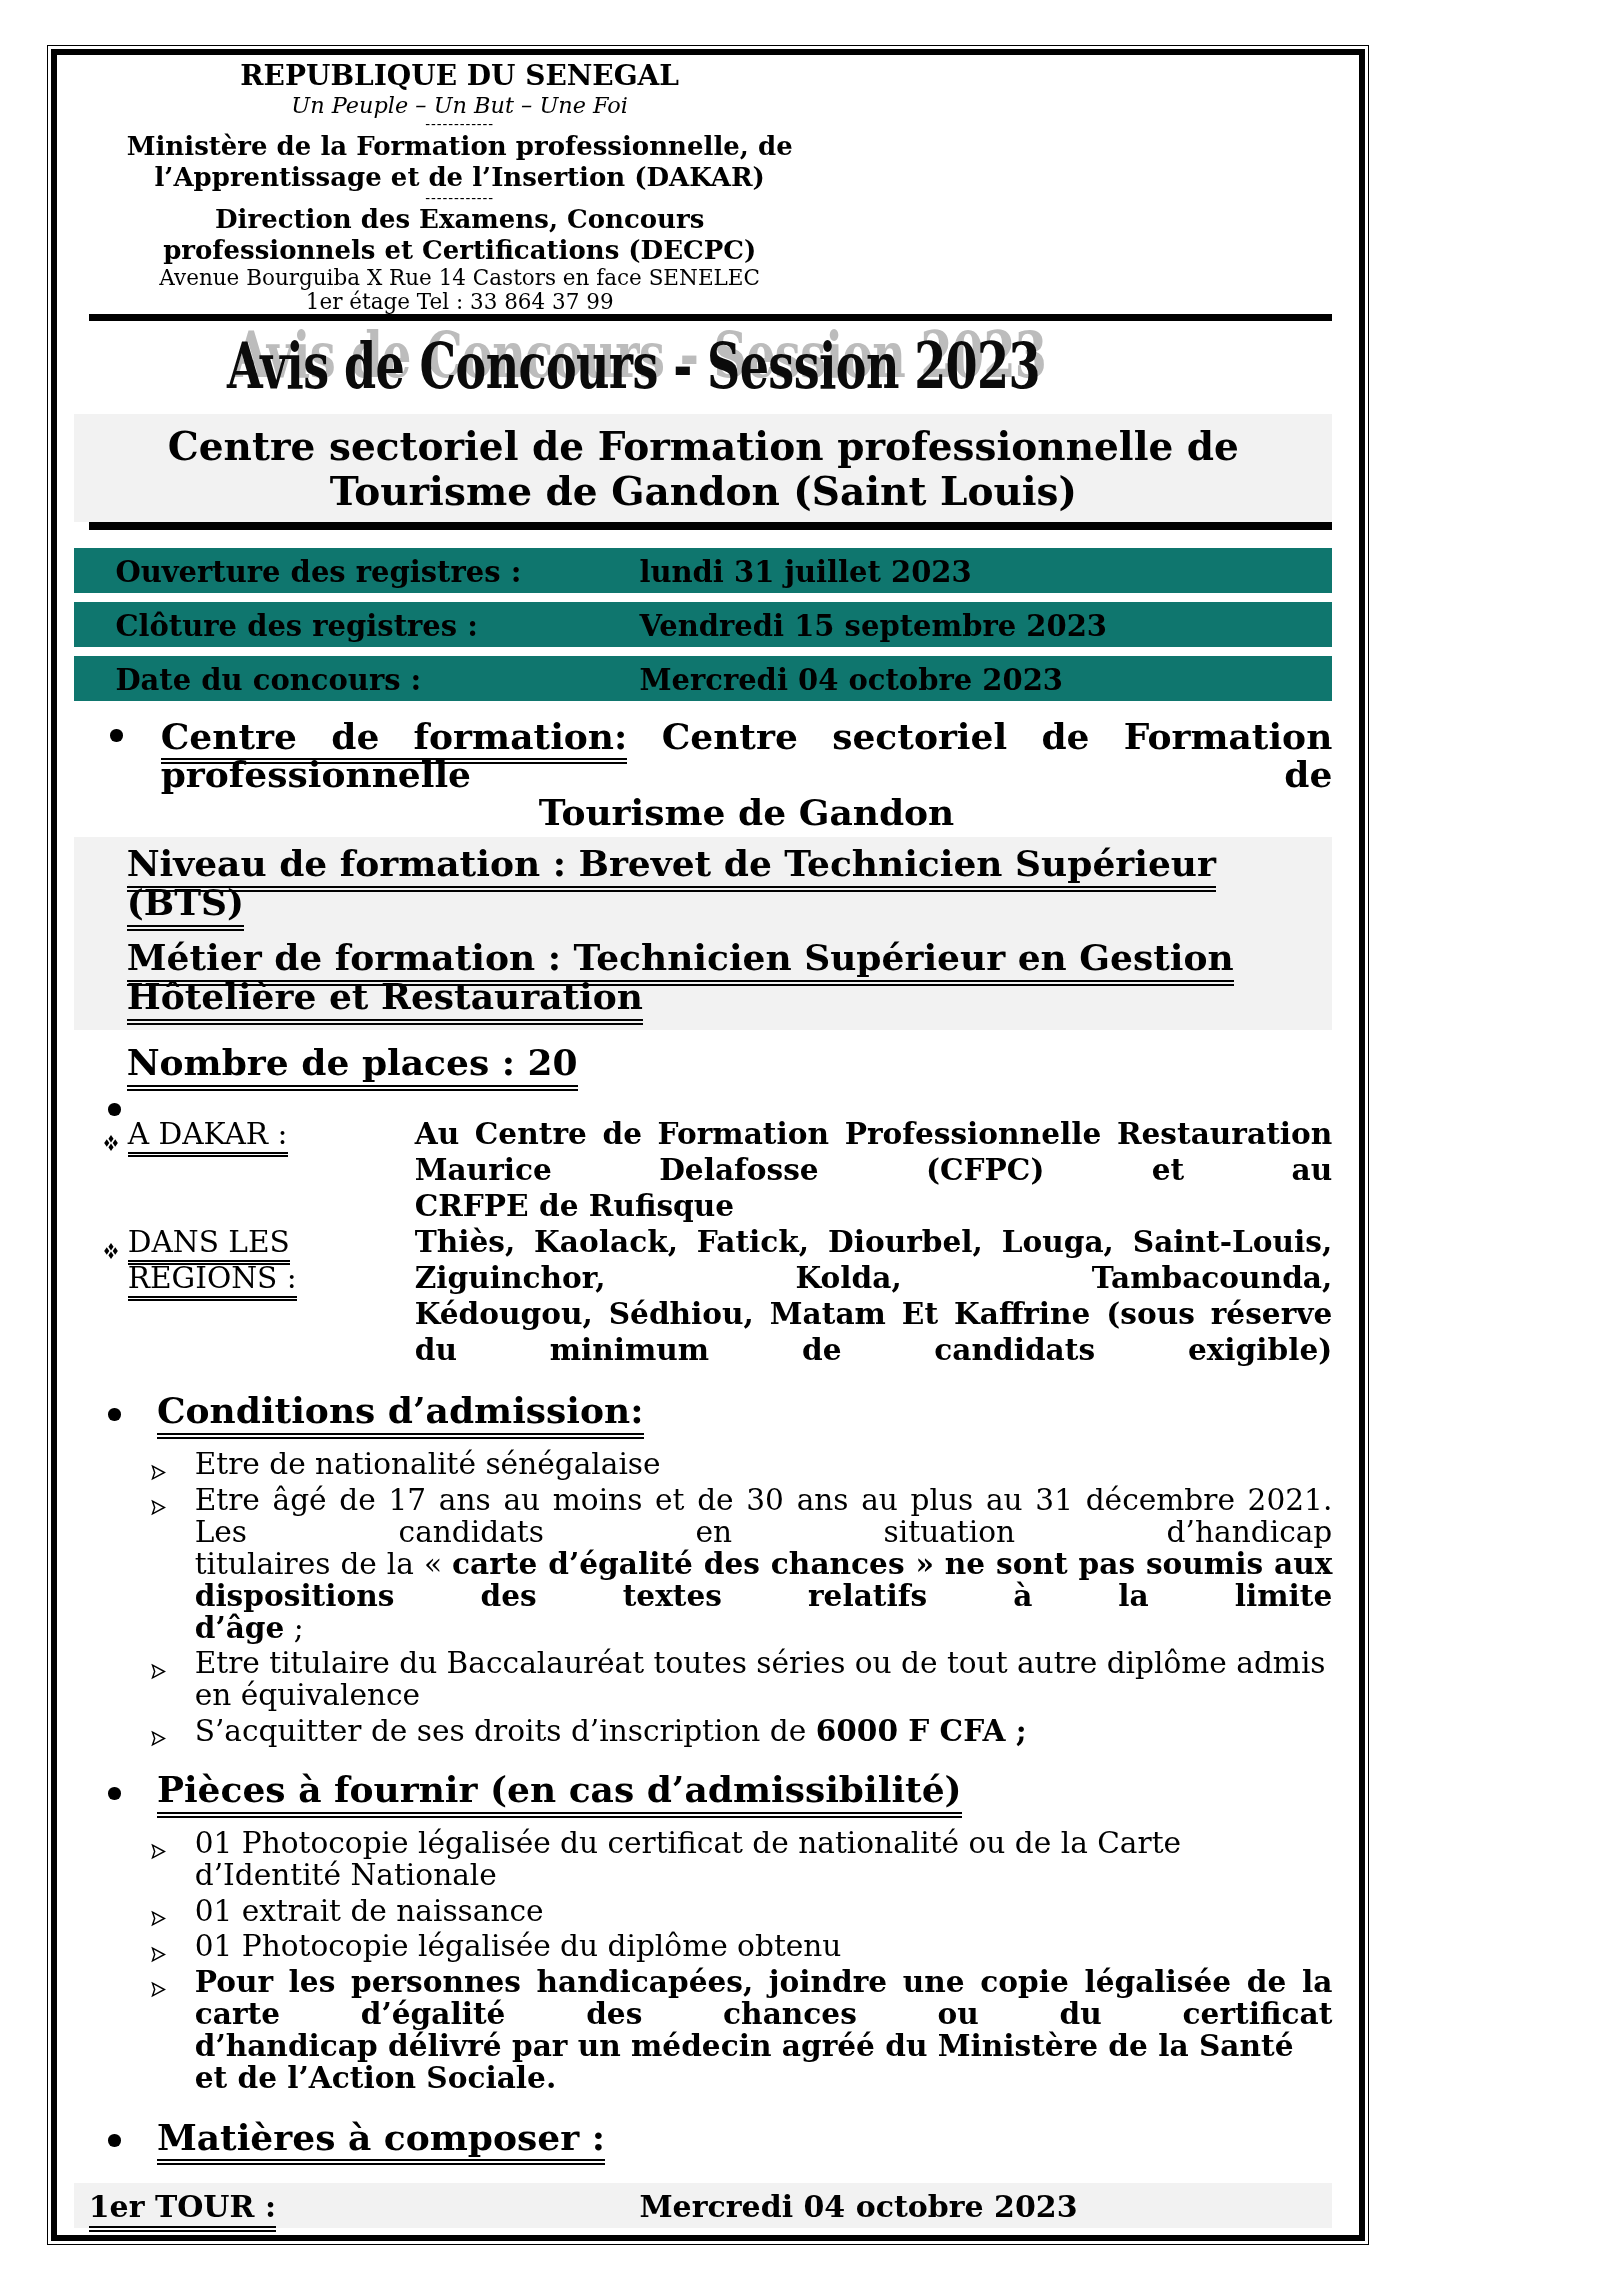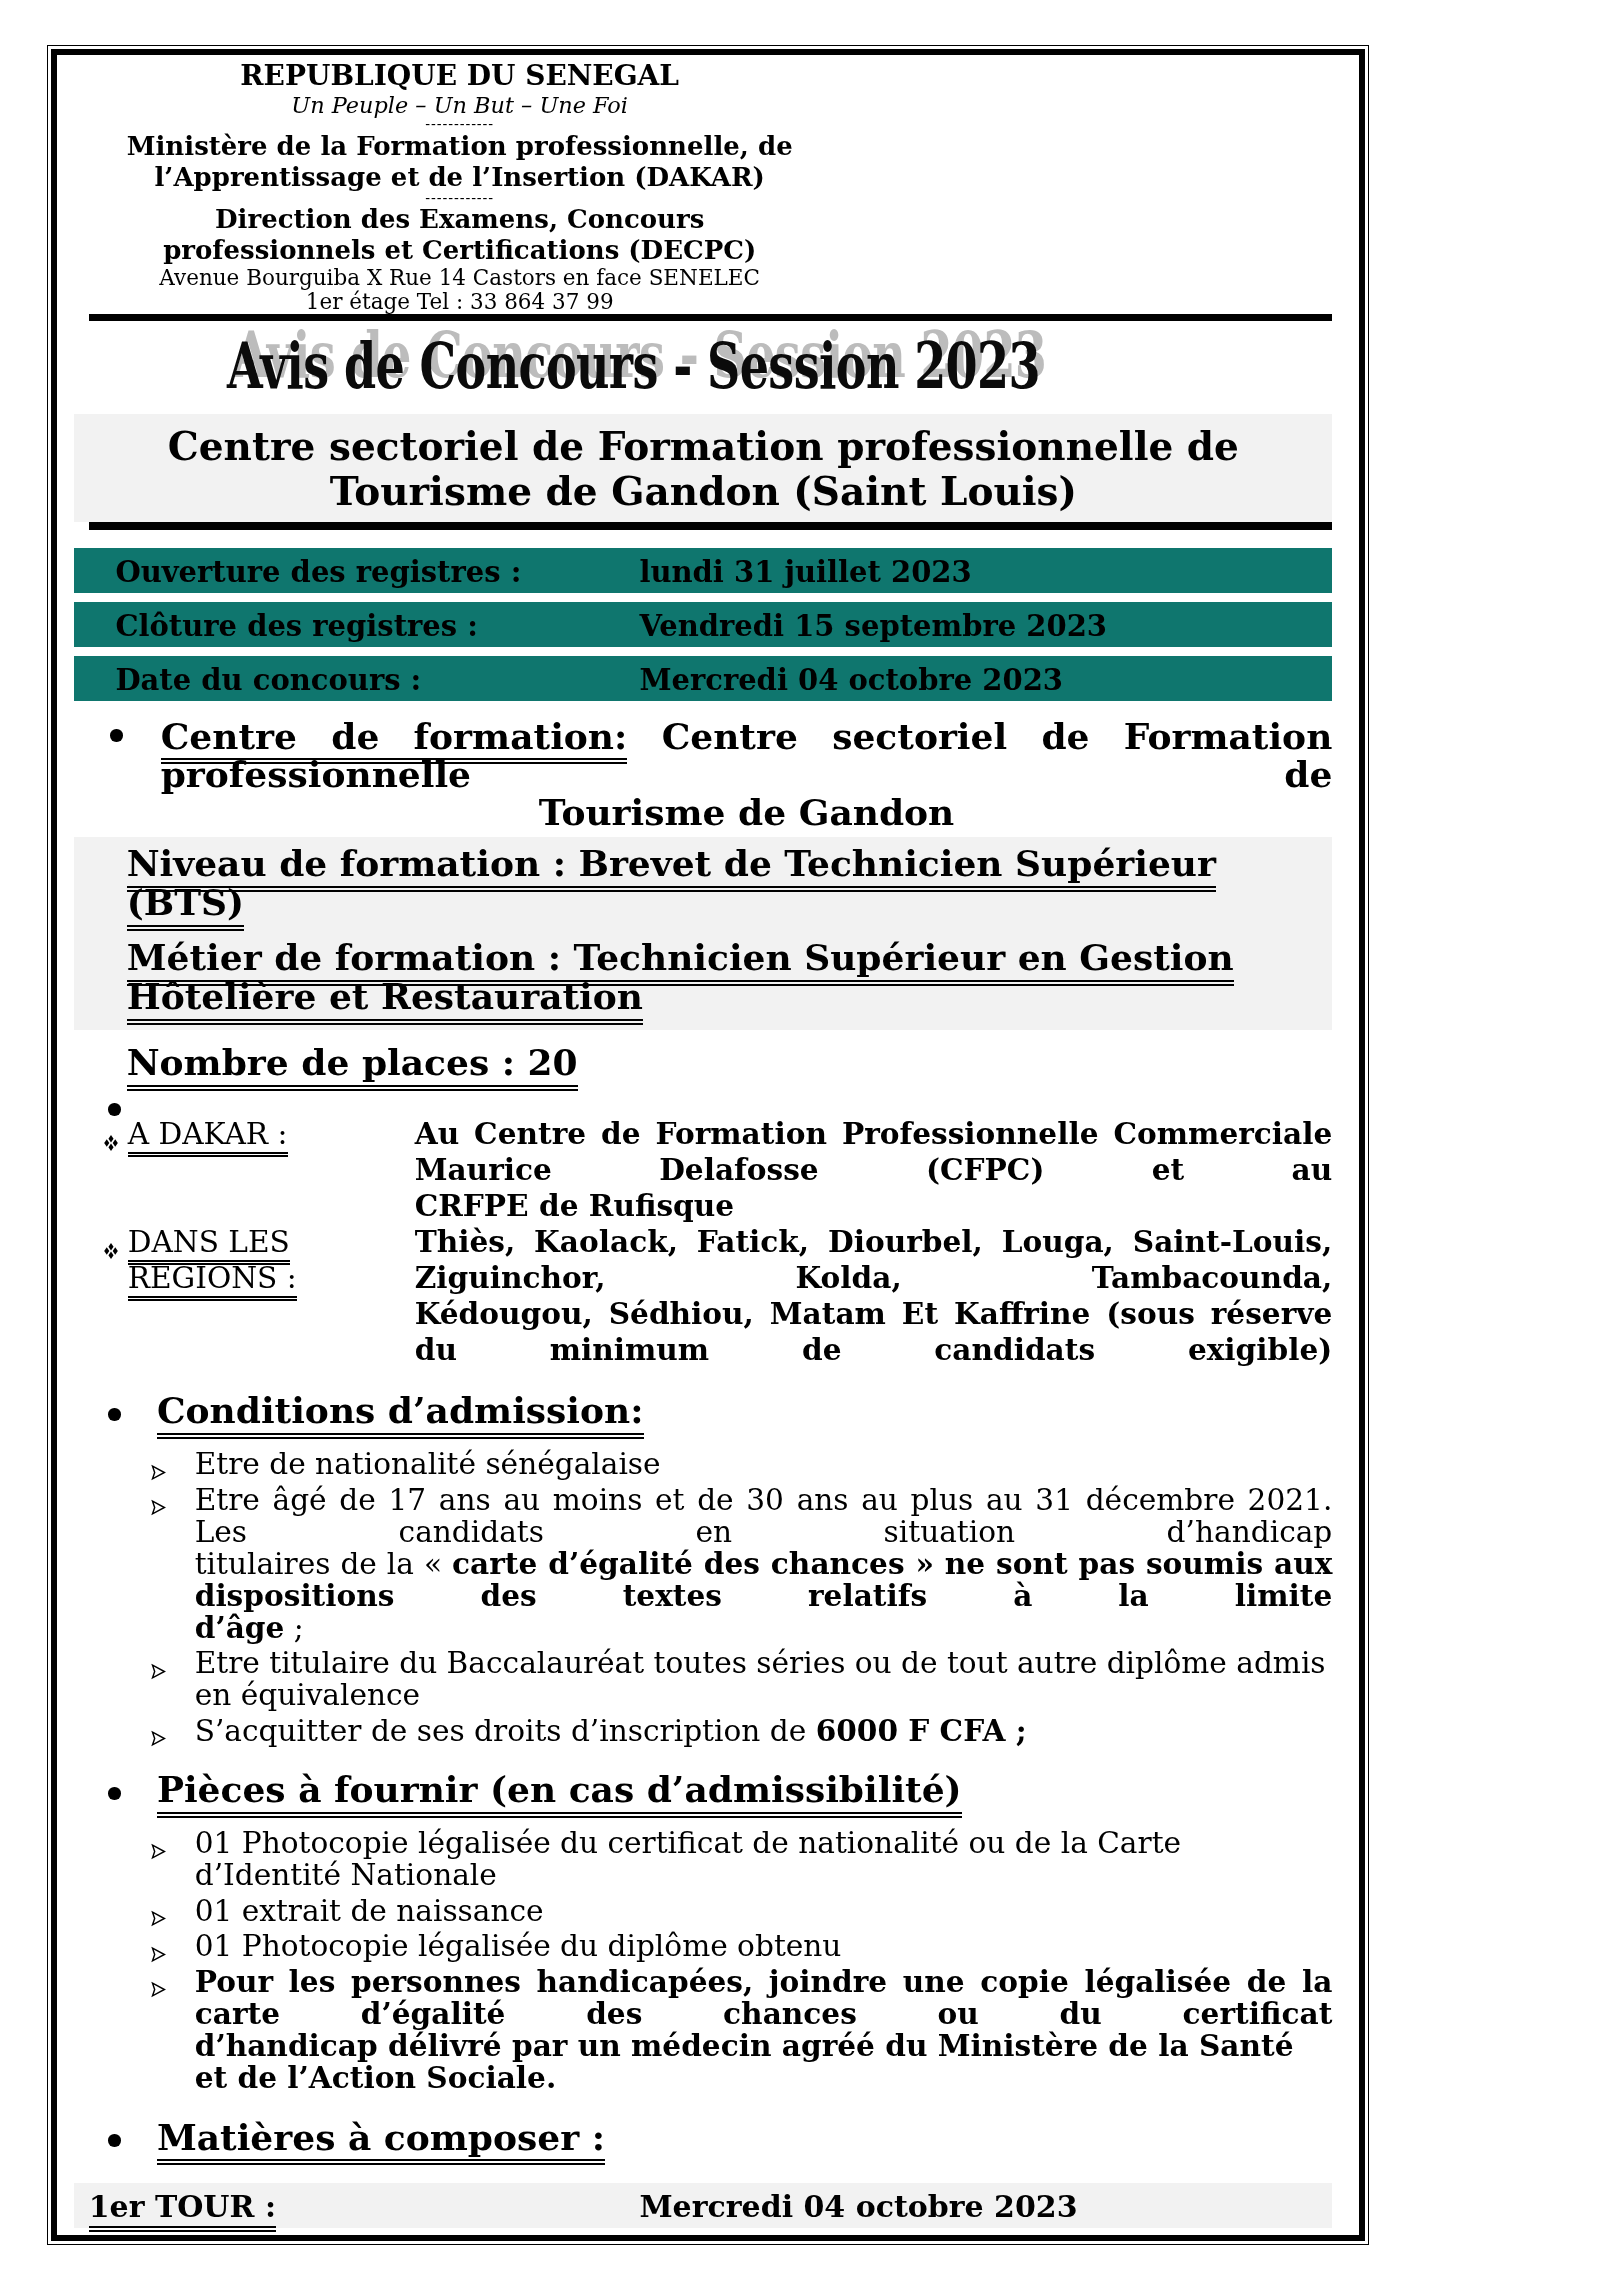--- a/index.html
+++ b/index.html
@@ -142,21 +142,21 @@
       <span class="ic">
         <svg viewBox="0 0 20 20" width="16" height="16">
                 <polygon points="10,0 13.2,4.7 10,9.4 6.8,4.7"></polygon>
                 <polygon points="4.7,5.3 7.9,10 4.7,14.7 1.5,10"></polygon>
                 <polygon points="15.3,5.3 18.5,10 15.3,14.7 12.1,10"></polygon>
                 <polygon points="10,10.6 13.2,15.3 10,20 6.8,15.3"></polygon>
               </svg>
       </span>
       <span class="lb"><span class="du-s">A DAKAR :</span></span>
       <span class="tx">
-        <div class="jl">Au Centre de Formation Professionnelle Commerciale Maurice Delafosse (CFPC) et au</div>
+        <div class="jl">Au Centre de Formation Professionnelle Restauration Maurice Delafosse (CFPC) et au</div>
         <div>CRFPE de Rufisque</div>
       </span>
     </div>
 
     <div class="lieurow">
       <span class="ic">
         <svg viewBox="0 0 20 20" width="16" height="16">
                 <polygon points="10,0 13.2,4.7 10,9.4 6.8,4.7"></polygon>
                 <polygon points="4.7,5.3 7.9,10 4.7,14.7 1.5,10"></polygon>
                 <polygon points="15.3,5.3 18.5,10 15.3,14.7 12.1,10"></polygon>

